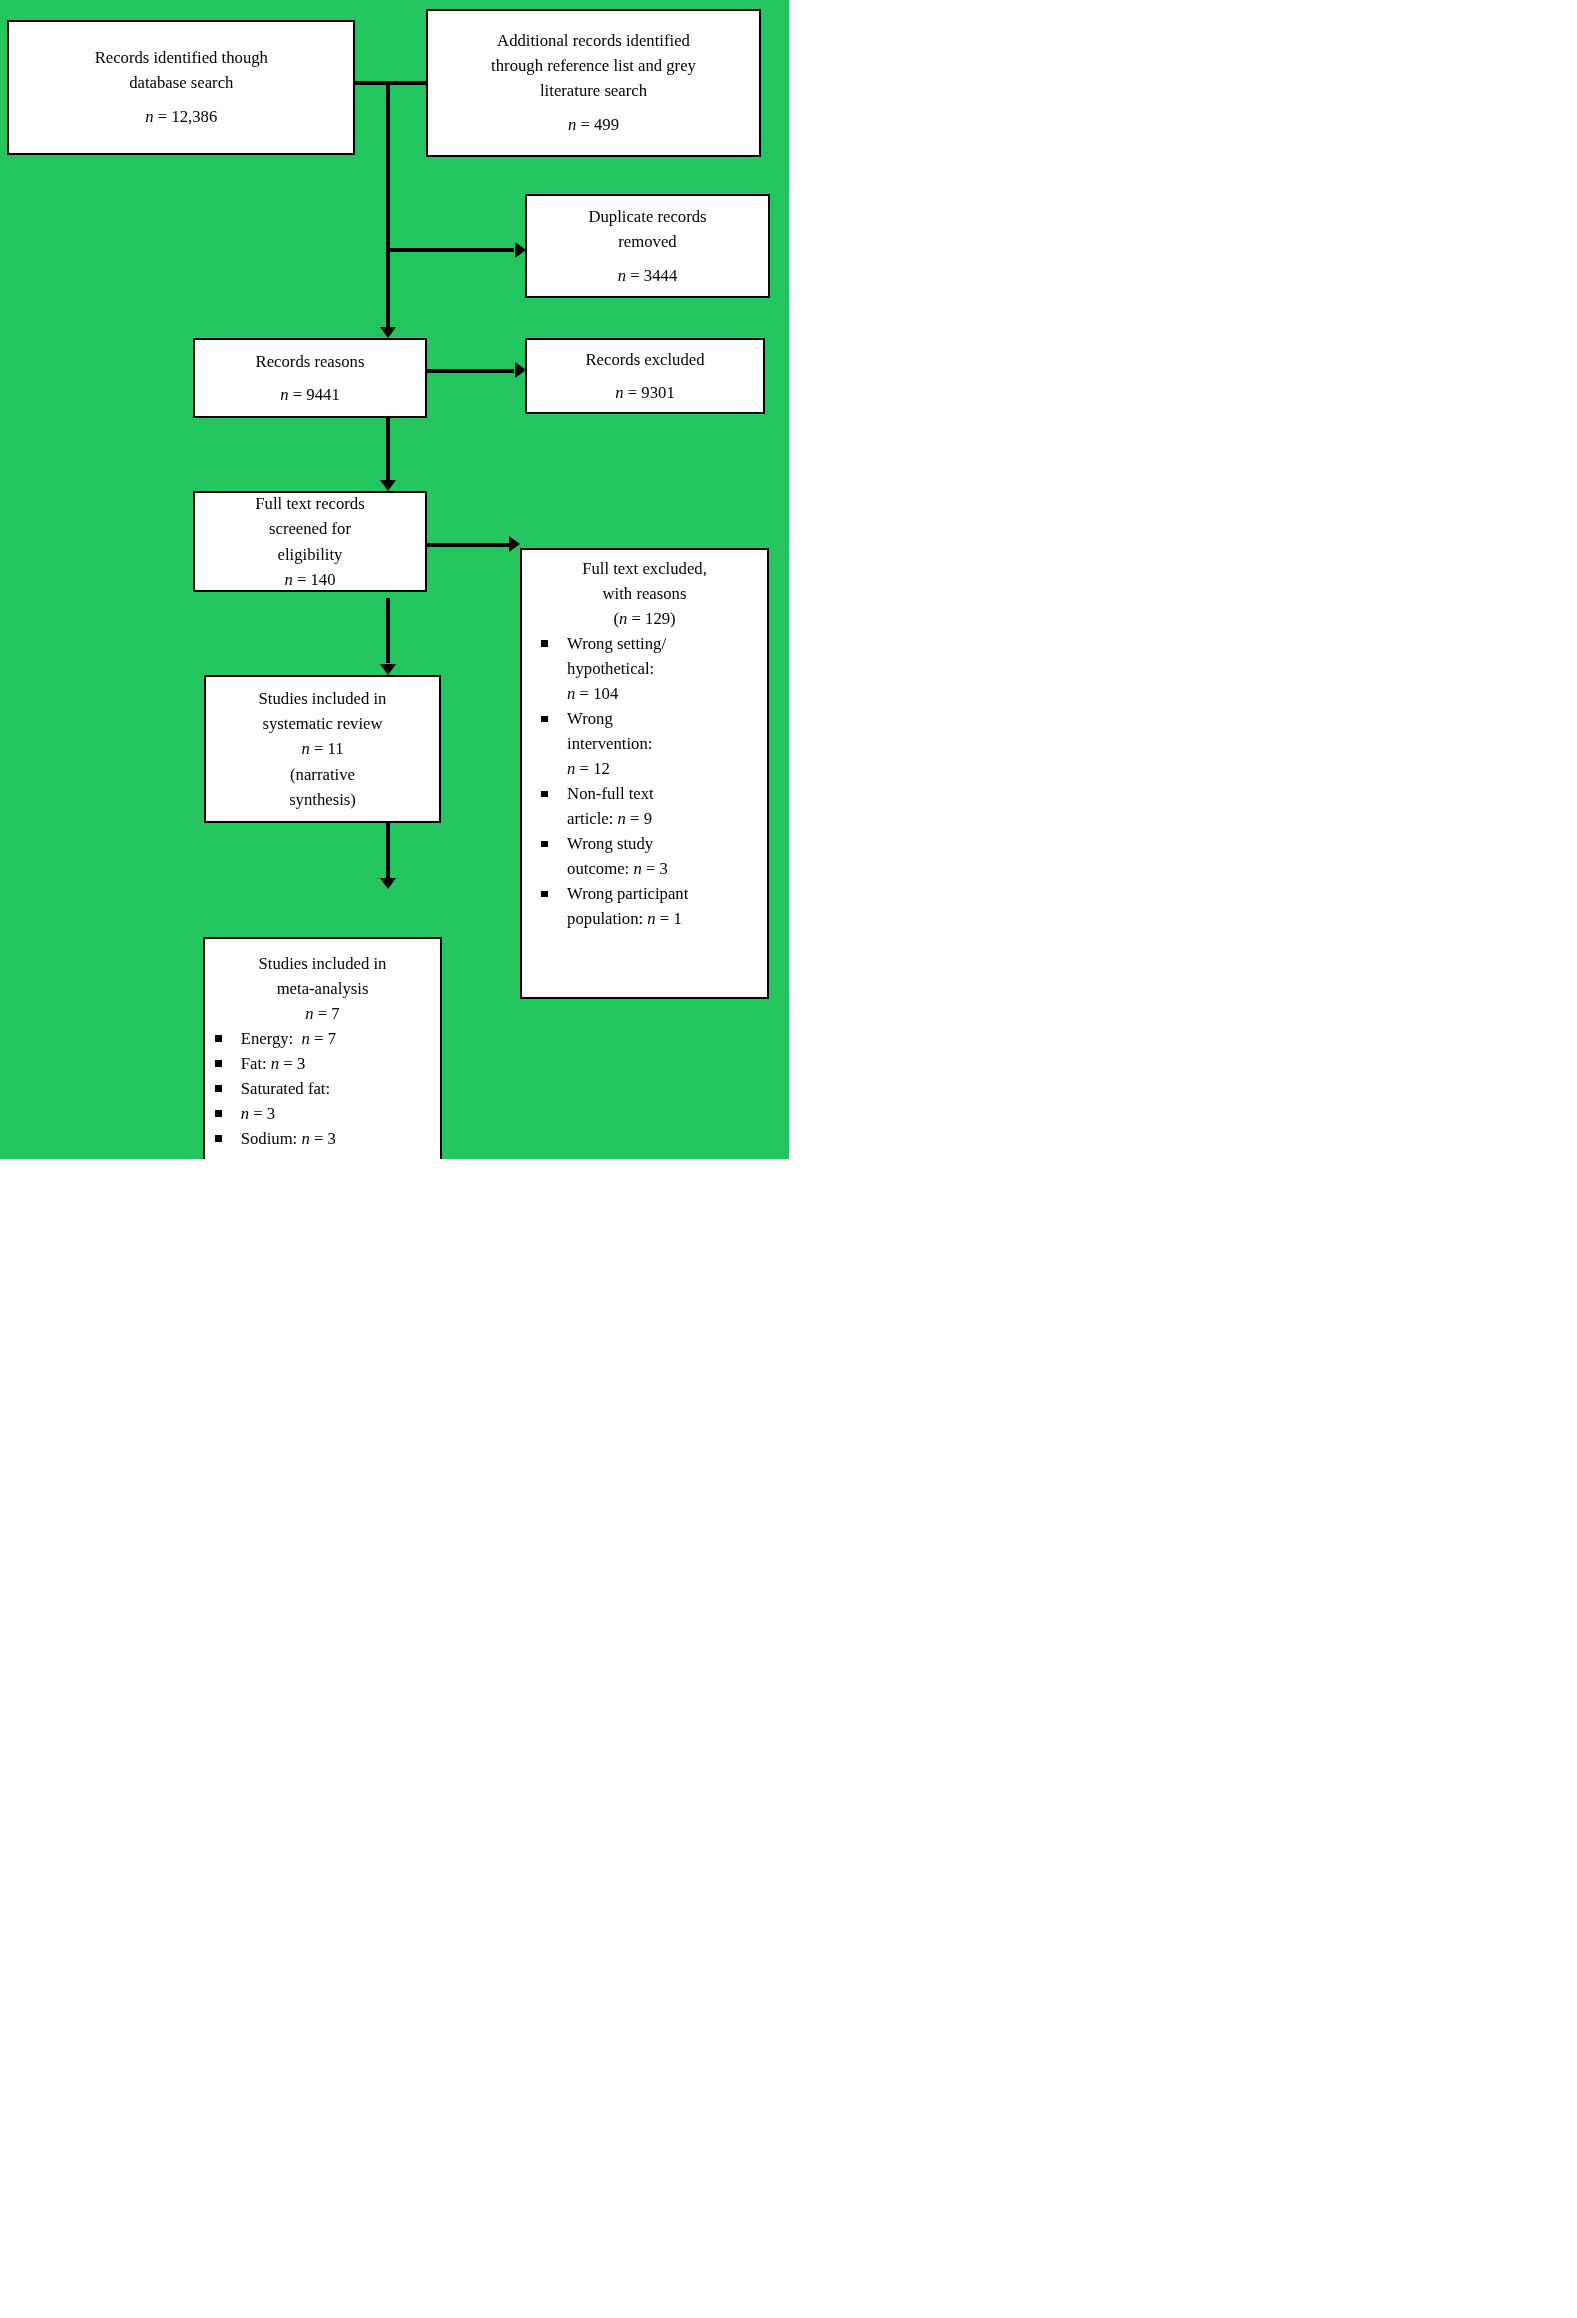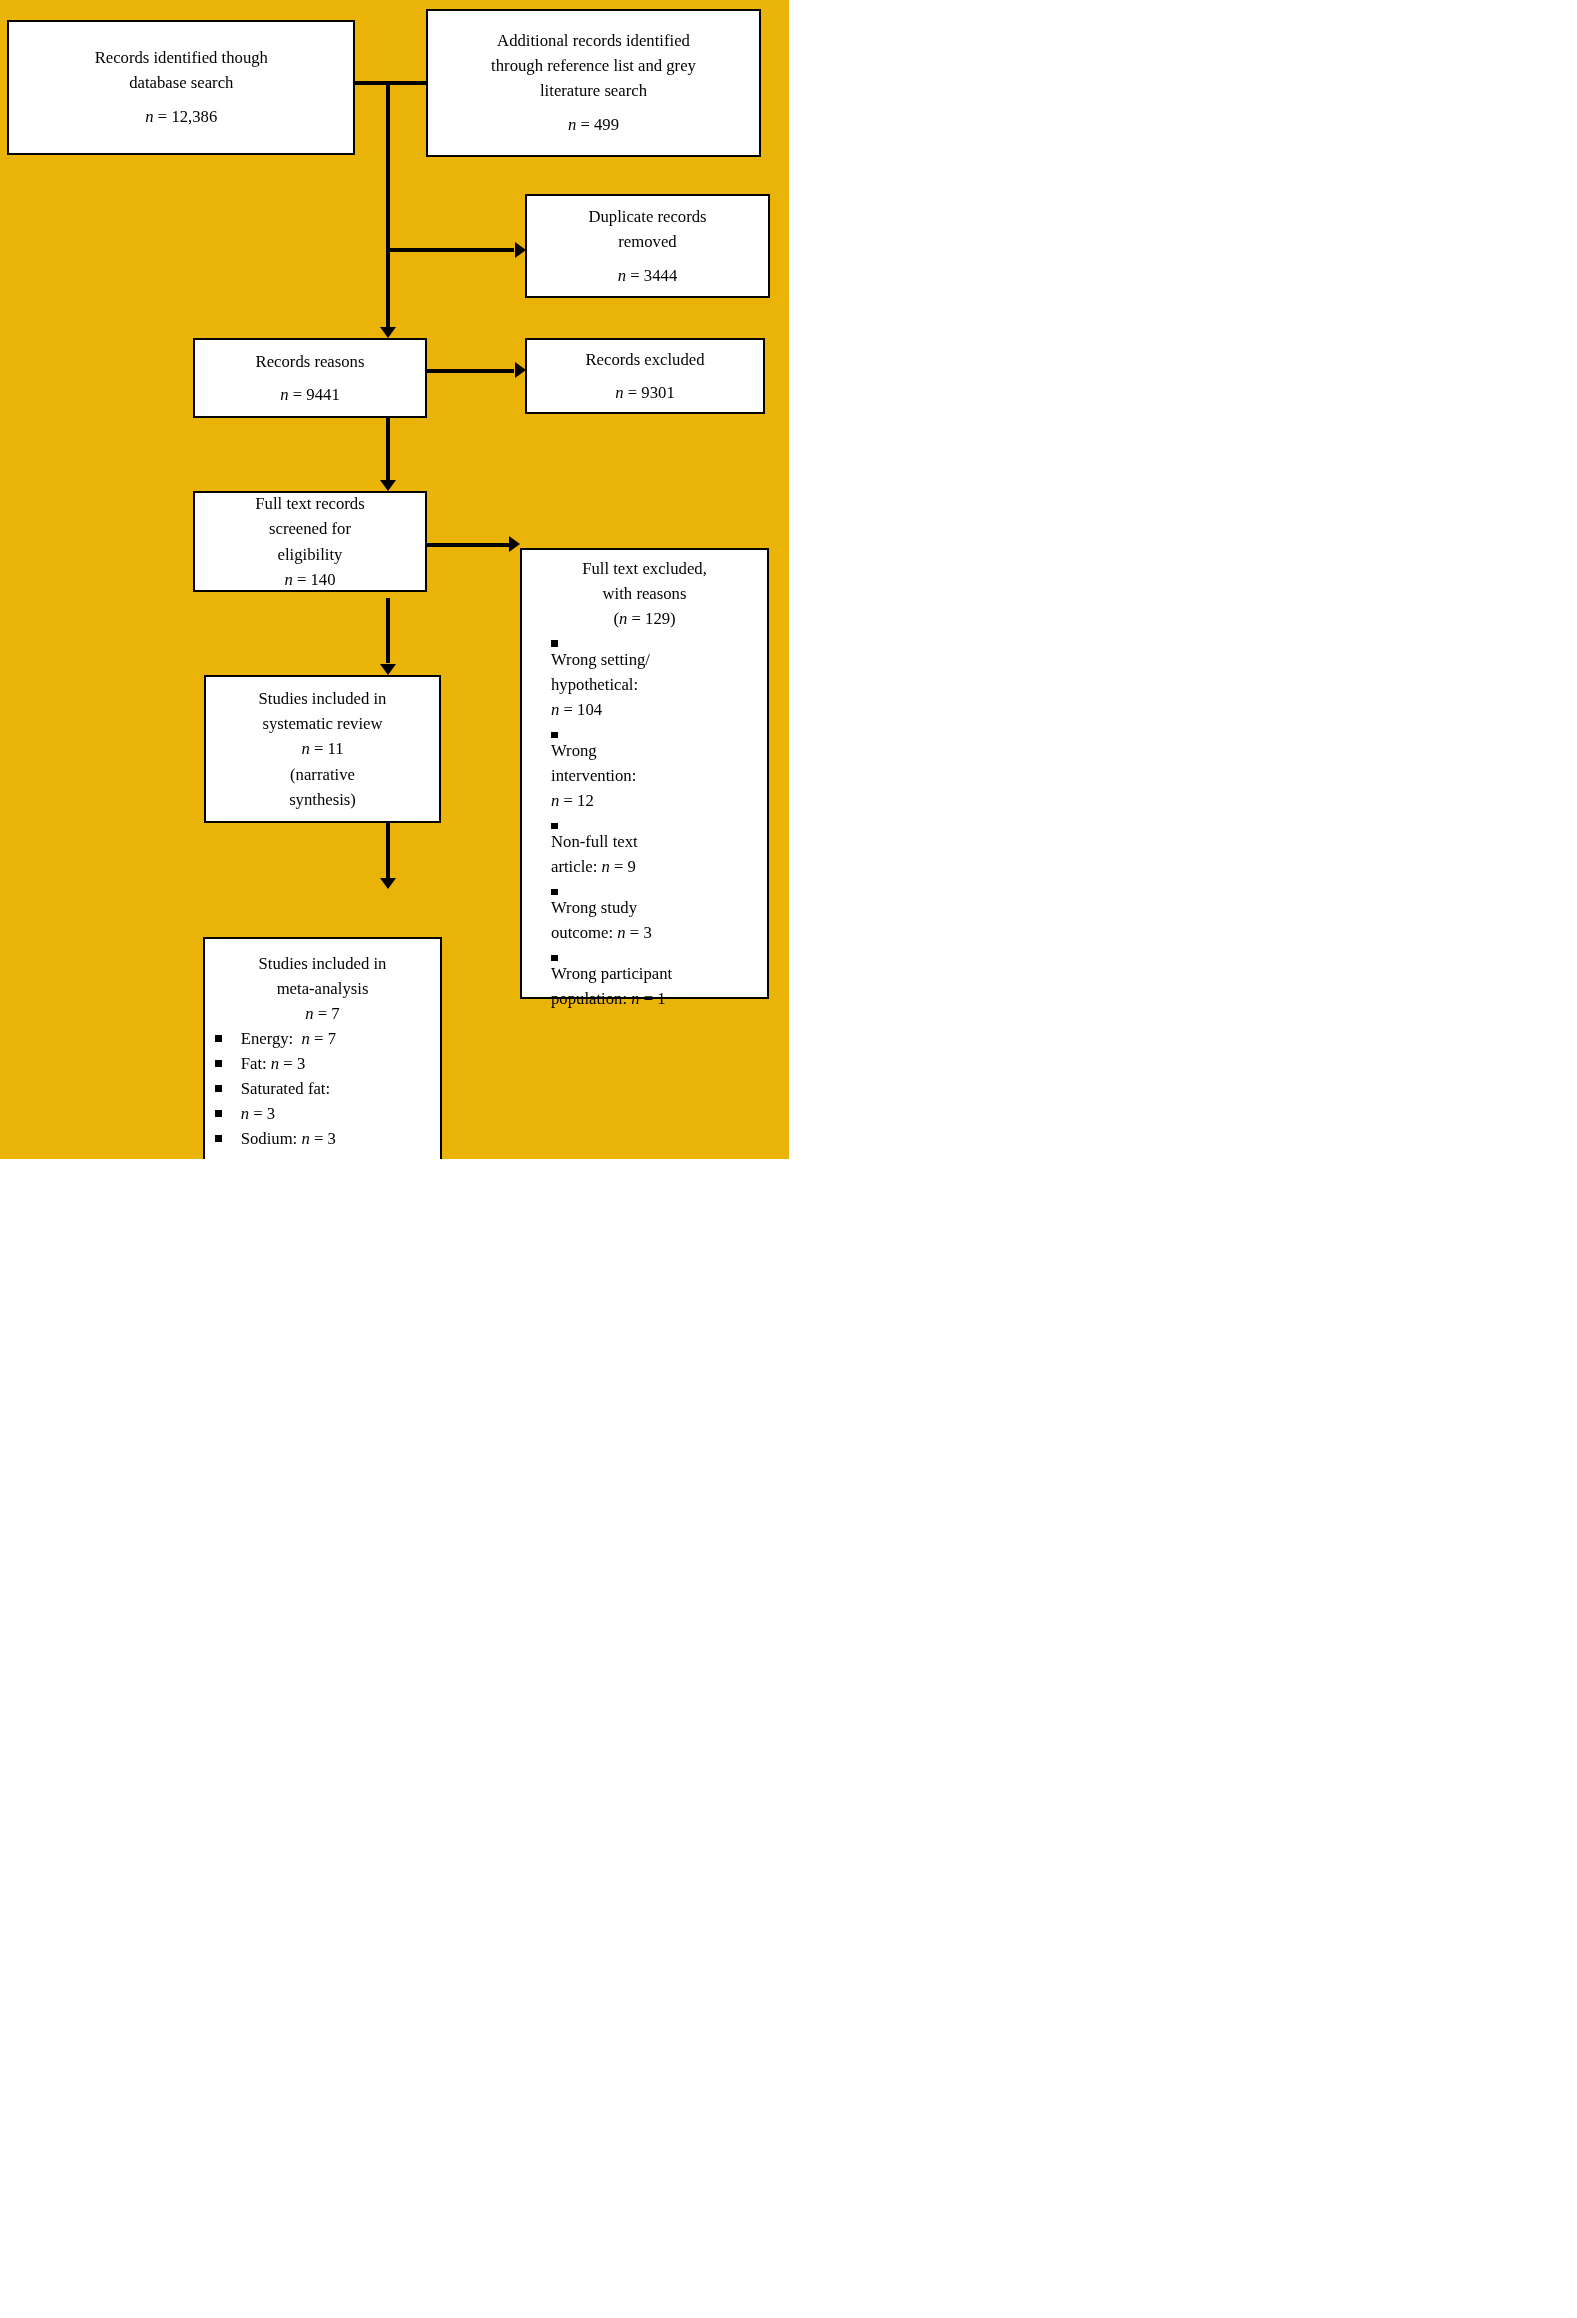--- a/index.html
+++ b/index.html
@@ -1,19 +1,19 @@
 <!DOCTYPE html>
 <html style="font-size:11.6px"><head>
 <meta charset="utf-8">
 <style>
   html,body { margin:0; padding:0; background:#ffffff; }
   #diagram {
     position:relative;
     width:789px; height:1159px;
-    background:#eab308;
+    background:#22c55e;
     font-family:"Liberation Serif","DejaVu Serif",serif;
     color:#000;
   }
   .box {
     position:absolute;
     box-sizing:border-box;
     border:2.2px solid #000;
     background:#fff;
     display:flex; flex-direction:column; justify-content:center;
     text-align:center;
@@ -38,21 +38,21 @@
     border-top:11px solid #000;
   }
   .arr-right {
     position:absolute; width:0; height:0;
     border-top:8px solid transparent;
     border-bottom:8px solid transparent;
     border-left:11px solid #000;
   }
   
   #box-ft-excluded { padding-top:5.8px; }
-  #box-ft-excluded .bullet { padding-left:29px;flex-direction:column; }
+  #box-ft-excluded .bullet { padding-left:19px; }
   #box-ft-excluded .sq { margin-right:19.6px; }
   #box-meta { padding-top:11.6px; }
   #box-meta .bullet { padding-left:10.2px; }
   #box-meta .sq { margin-right:19px; }
 </style>
 </head>
 <body>
 
 <div id="diagram">
 

